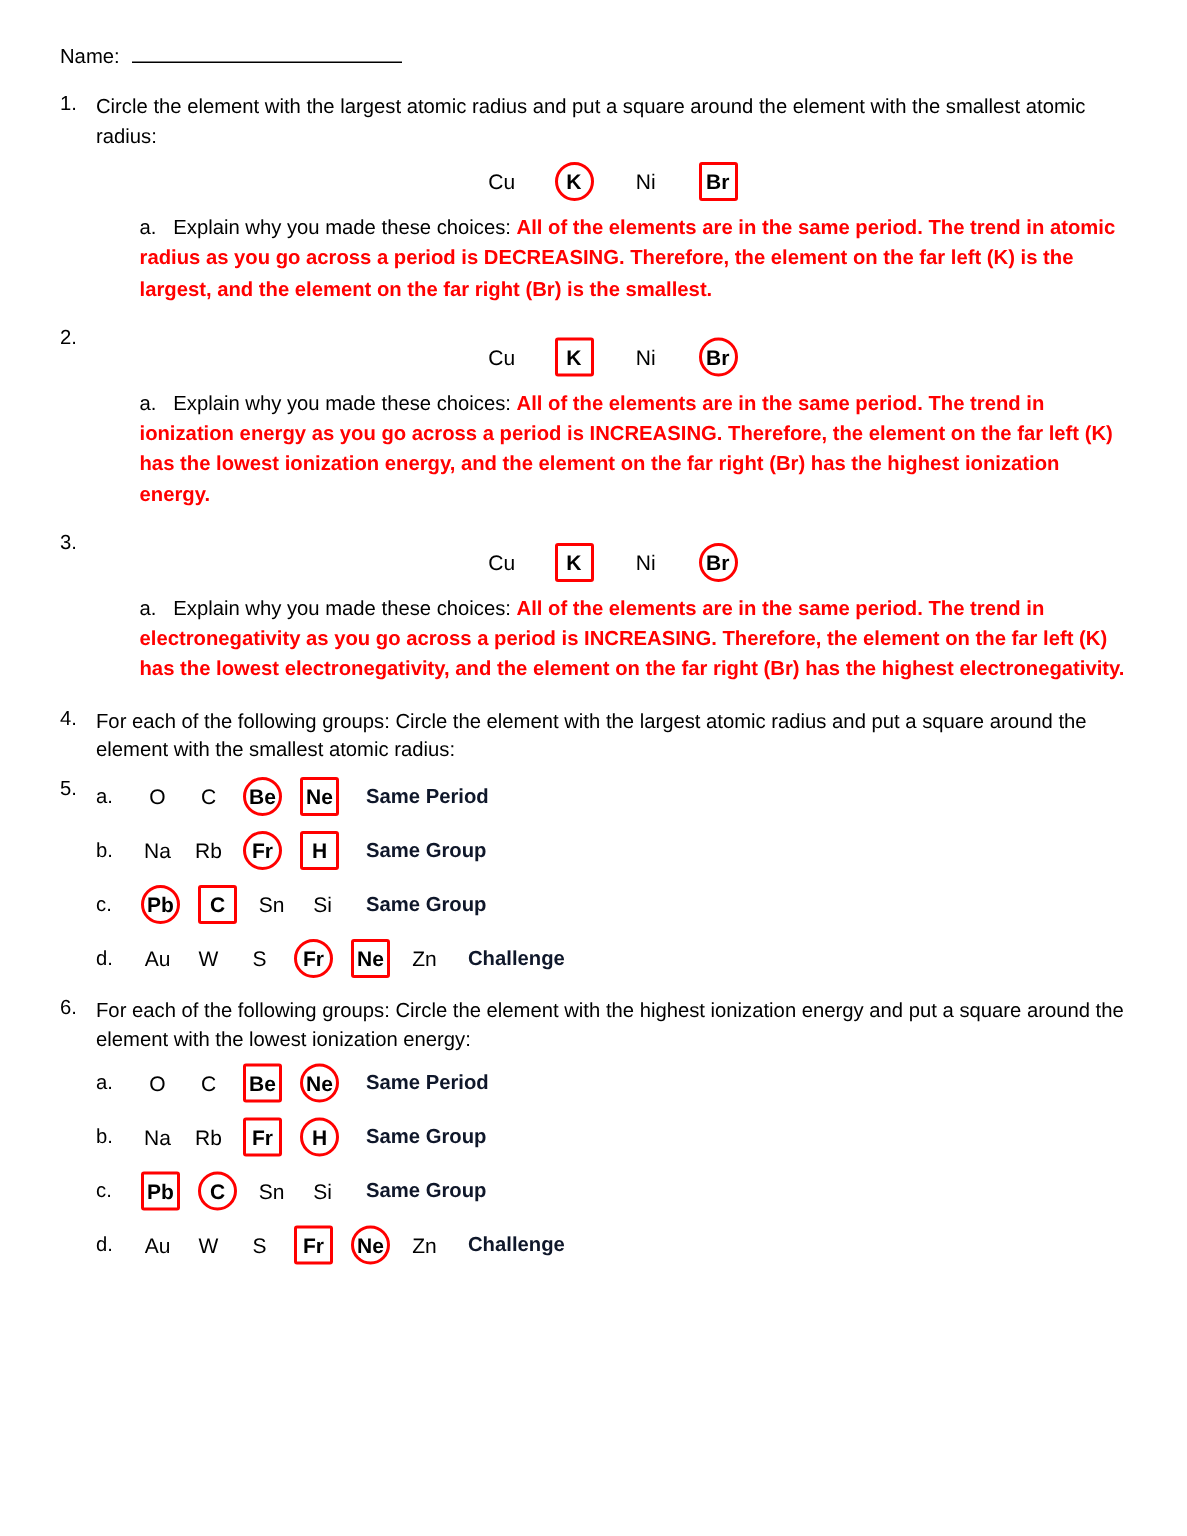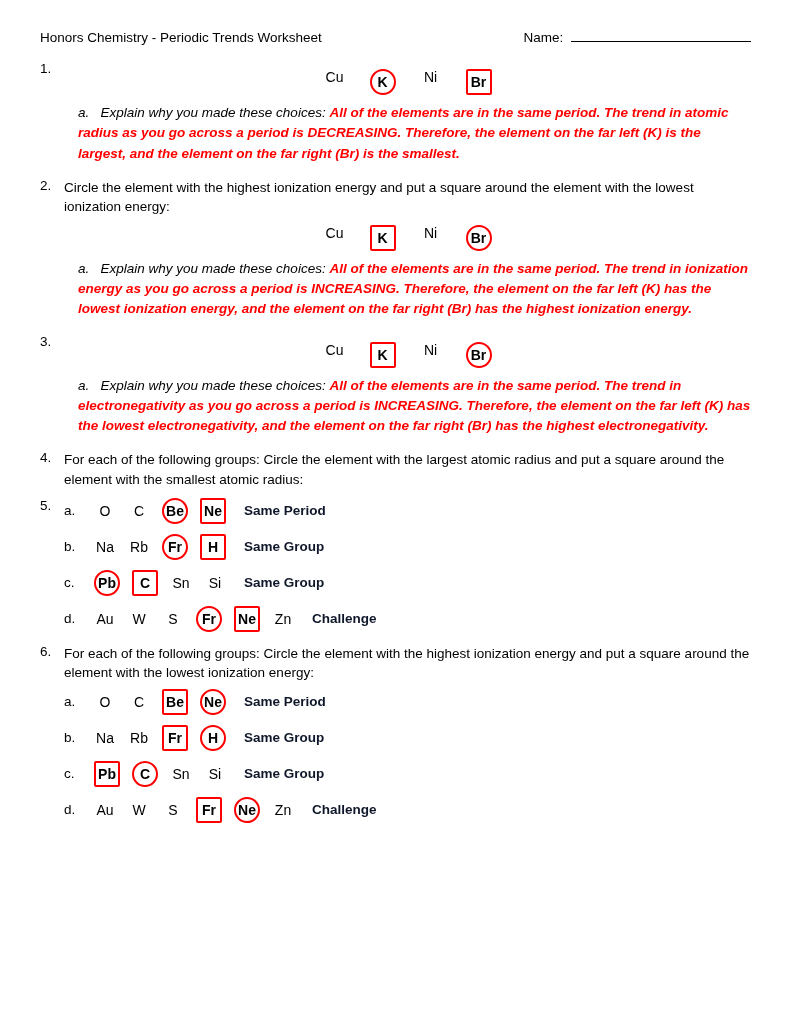--- a/index.html
+++ b/index.html
@@ -24,20 +24,21 @@
       border-bottom: 1px solid #000;
       width: 180px;
       margin-left: 4px;
     }
     .q-text {
       margin-bottom: 6px;
       line-height: 1.45;
     }
     .elements-row {
       display: flex;
+      align-items: center;
       justify-content: center;
       gap: 24px;
       margin: 8px 0 8px 0;
     }
     .element {
       font-size: 14px;
       font-weight: normal;
     }
     .circled {
       display: inline-flex;
@@ -57,25 +58,24 @@
       justify-content: center;
       border: 2px solid red;
       border-radius: 2px;
       width: 26px;
       height: 26px;
       font-size: 14px;
       font-weight: bold;
       color: #000;
     }
     .explain {
-      margin-left: 14px;
+      margin-left: 29px;
       margin-top: 4px;
       margin-bottom: 8px;
       line-height: 1.5;
-      font-style: italic;
     }
     .explain-prefix { color: #000; }
     .explain-red { color: red; font-weight: bold; }
     .sub-item {
       display: flex;
       align-items: center;
       gap: 12px;
       margin-bottom: 10px;
     }
     .sub-label { min-width: 18px; }
@@ -90,46 +90,45 @@
       gap: 6px;
       margin-bottom: 6px;
     }
     .q-content { flex: 1; }
     .sub-alpha { font-size: 13.5px; }
   </style>
 </head>
 <body>
 
 <div class="header">
-  <span class="header-title">Honors Chemistry - Periodic Trends Worksheet</span>
   <span class="header-name">
     <span>Name:</span>
     <span class="name-line"></span>
   </span>
 </div>
 
 <div class="q-row">
   <span class="q-number">1.</span>
   <div class="q-content">
+    <div class="q-text">Circle the element with the largest atomic radius and put a square around the element with the smallest atomic radius:</div>
     <div class="elements-row">
       <span class="element elem-plain">Cu</span>
       <span class="circled">K</span>
       <span class="element elem-plain">Ni</span>
       <span class="squared">Br</span>
     </div>
     <div class="explain">
       <span class="explain-prefix">a. &nbsp; Explain why you made these choices: </span><span class="explain-red">All of the elements are in the same period.  The trend in atomic radius as you go across a period is DECREASING.  Therefore, the element on the far left (K) is the largest, and the element on the far right (Br) is the smallest.</span>
     </div>
   </div>
 </div>
 
 <div class="q-row">
   <span class="q-number">2.</span>
   <div class="q-content">
-    <div class="q-text">Circle the element with the highest ionization energy and put a square around the element with the lowest ionization energy:</div>
     <div class="elements-row">
       <span class="element elem-plain">Cu</span>
       <span class="squared">K</span>
       <span class="element elem-plain">Ni</span>
       <span class="circled">Br</span>
     </div>
     <div class="explain">
       <span class="explain-prefix">a. &nbsp; Explain why you made these choices: </span><span class="explain-red">All of the elements are in the same period.  The trend in ionization energy as you go across a period is INCREASING.  Therefore, the element on the far left (K) has the lowest ionization energy, and the element on the far right (Br) has the highest ionization energy.</span>
     </div>
   </div>

